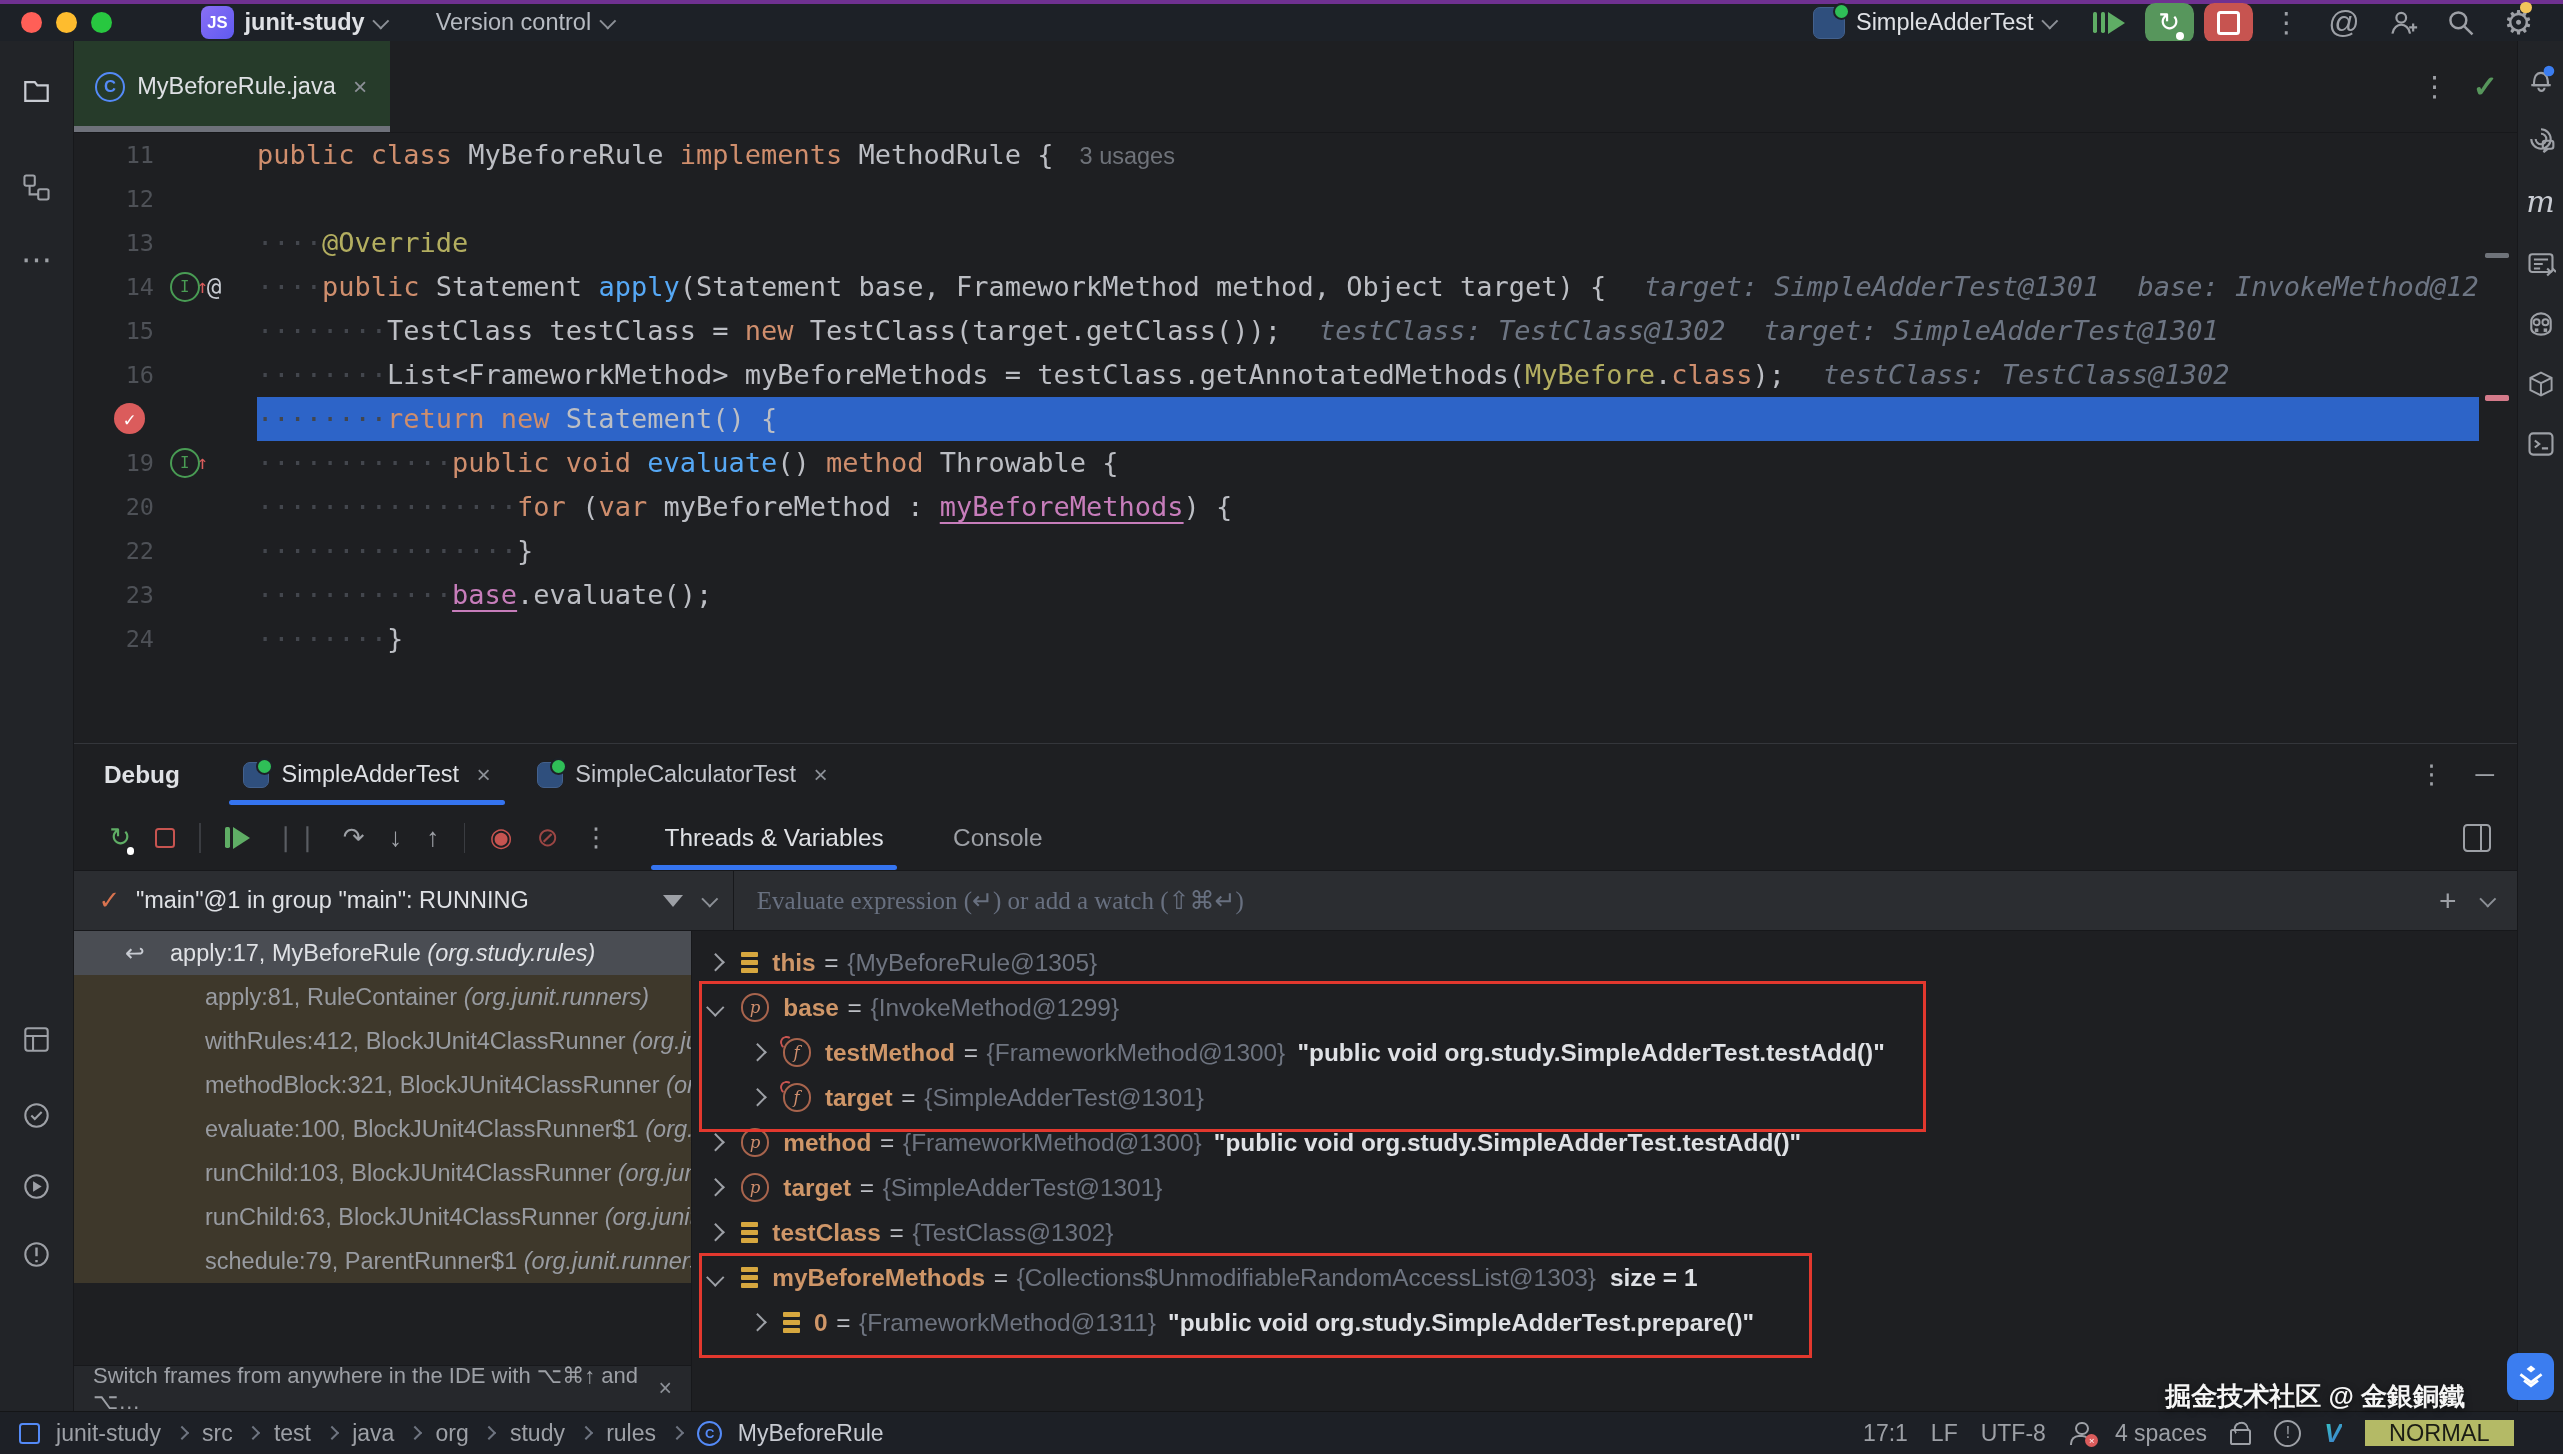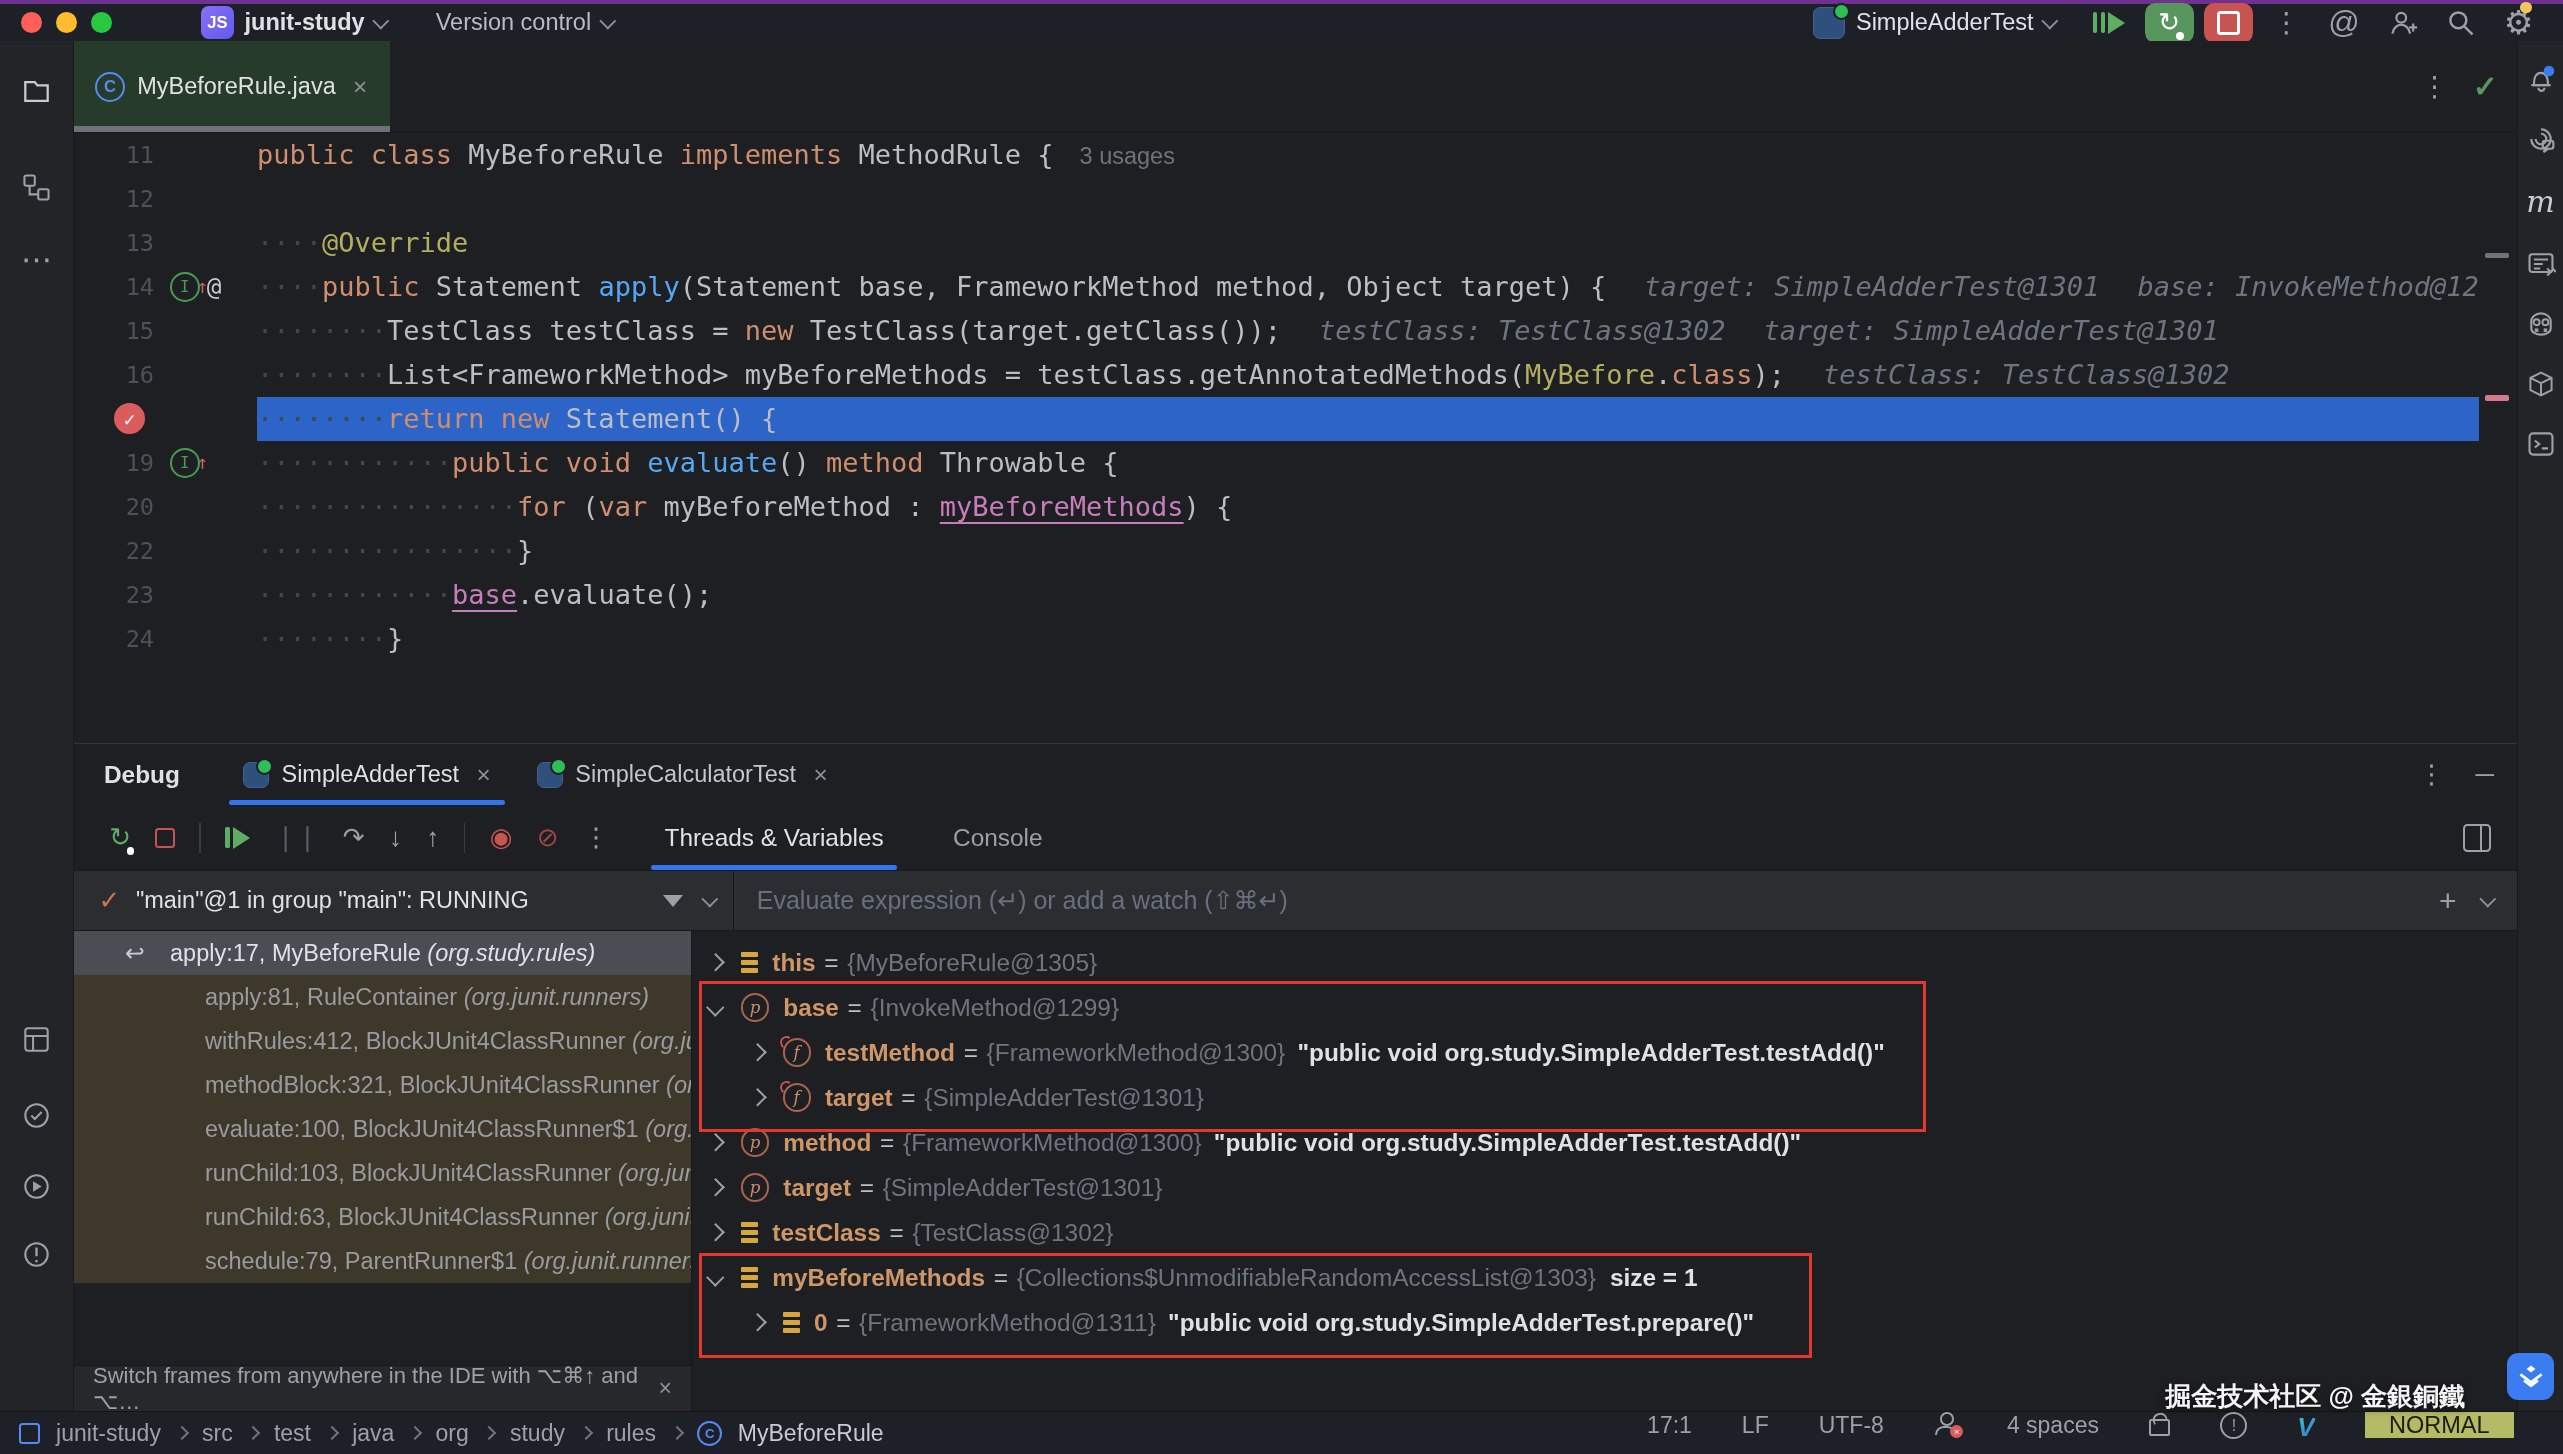--- a/index.html
+++ b/index.html
@@ -83,21 +83,21 @@
   .vtab.active{color:#dfe1e5;}
   .vtab.active .u{position:absolute;left:12.2px;right:12.2px;bottom:0;height:5.2px;border-radius:3.5px;background:#3574f0;}
   .layout-ic{position:absolute;right:26px;width:24.4px;height:24.4px;border:2.2px solid #9da0a6;border-radius:4.4px;}
   .layout-ic:before{content:"";position:absolute;top:0;bottom:0;right:7px;width:2.2px;background:#9da0a6;}
   .dbg-threadrow{height:59px;display:flex;background:#2b2d31;border-top:1.7px solid #17181b;border-bottom:1.7px solid #17181b;}
   .thread{width:617px;flex:none;display:flex;align-items:center;padding:0 17.4px 0 24.4px;border-right:1.7px solid #17181b;}
   .thread .ck{color:#d9734f;font-size:26px;margin-right:15.7px;}
   .thread .txt{color:#dfe1e5;font-size:23.5px;flex:1;white-space:nowrap;overflow:hidden;}
   .funnel{width:0;height:0;border-left:10.5px solid transparent;border-right:10.5px solid transparent;border-top:12.2px solid #9da0a6;position:relative;margin:0 21px 0 7px;}
   .eval{flex:1;display:flex;align-items:center;padding:0 23px;}
-  .eval .ph{flex:1;color:#687080;font-size:25px;font-family:Liberation Sans, sans-serif;white-space:nowrap;overflow:hidden;}
+  .eval .ph{flex:1;color:#687080;font-size:25px;font-family:Liberation Serif, serif;white-space:nowrap;overflow:hidden;}
   .eval .plus{color:#9da0a6;font-size:30px;margin-right:26px;}
   .dbg-content{flex:1;display:flex;min-height:0;}
   .frames{width:617px;flex:none;border-right:1.7px solid #17181b;display:flex;flex-direction:column;}
   .frow{height:44px;line-height:44px;font-size:23.5px;color:#989ba1;background:#3e382b;padding-left:131px;white-space:nowrap;overflow:hidden;position:relative;}
   .frow .pkg{font-style:italic;}
   .frow.sel{background:#4a4d53;color:#dfe1e5;padding-left:96px;}
   .frow.sel .fic{position:absolute;left:51px;top:0;color:#c8cbd2;}
   .fbanner{margin-top:auto;height:45px;background:#26282c;border-top:1.7px solid #17181b;display:flex;align-items:center;padding:0 19px;color:#9da0a6;font-size:22px;gap:14px;}
   .fbanner .bx{margin-left:auto;color:#8c9097;font-size:23px;}
   .vars{flex:1;position:relative;padding-top:8.7px;min-width:0;}
@@ -117,21 +117,21 @@
   .vextra{color:#dfe1e5;font-weight:600;margin-left:14px;}
   .redbox{position:absolute;border:3.5px solid #e3382e;pointer-events:none;}
   
   .statusbar{height:42px;background:#1d2026;border-top:1.7px solid #141517;display:flex;align-items:center;padding-left:19px;font-size:23px;color:#9da0a6;}
   .bc{display:flex;align-items:center;gap:15.7px;}
   .bc .sep{width:7.8px;height:7.8px;border-right:2.2px solid #6e7480;border-bottom:2.2px solid #6e7480;transform:rotate(-45deg);}
   .bc .proj-ic{width:17.4px;height:17.4px;border:2.6px solid #548af7;border-radius:3.5px;}
   .bc .cicon{width:21px;height:21px;border-width:2.2px;font-size:13px;}
   .bc .item{color:#9da0a6;}
   .bc .item.last{color:#c8cbd2;}
-  .sb-right{margin-left:auto;display:flex;align-items:flex-start;gap:50px;height:100%;}
+  .sb-right{margin-left:auto;display:flex;align-items:center;gap:23px;height:100%;}
   .sb-it{color:#9da0a6;}
   .hector{position:relative;width:23px;height:23px;}
   .hector .hd{position:absolute;left:6.1px;top:0;width:9.6px;height:9.6px;border-radius:50%;border:2.2px solid #9da0a6;}
   .hector .bd{position:absolute;left:0.9px;bottom:0;width:17.4px;height:7.8px;border:2.2px solid #9da0a6;border-bottom:none;border-radius:8.7px 8.7px 0 0;}
   .hector .err{position:absolute;right:-6.1px;bottom:-2.6px;width:13px;height:13px;border-radius:50%;background:#db5c5c;color:#fff;font-size:9.6px;line-height:13px;text-align:center;}
   .lockic{width:17.4px;height:12.2px;border:2.2px solid #9da0a6;border-radius:2.6px;position:relative;margin-top:7px;}
   .lockic:before{content:"";position:absolute;left:0.9px;top:-8.7px;width:10.5px;height:7.8px;border:2.2px solid #9da0a6;border-bottom:none;border-radius:7px 7px 0 0;transform:rotate(-18deg);}
   .bangc{width:23px;height:23px;border-radius:50%;border:2.2px solid #9da0a6;display:flex;align-items:center;justify-content:center;font-size:15.7px;color:#9da0a6;}
   .vimv{font-weight:bold;font-style:italic;font-size:26px;background:linear-gradient(135deg,#35cfc3,#3f6ad1);-webkit-background-clip:text;background-clip:text;color:transparent;}
   .vimbadge{height:26px;display:flex;align-items:center;padding:0 24.4px;background:#b4ba66;color:#1b1d14;font-size:23.5px;margin-right:49px;}

